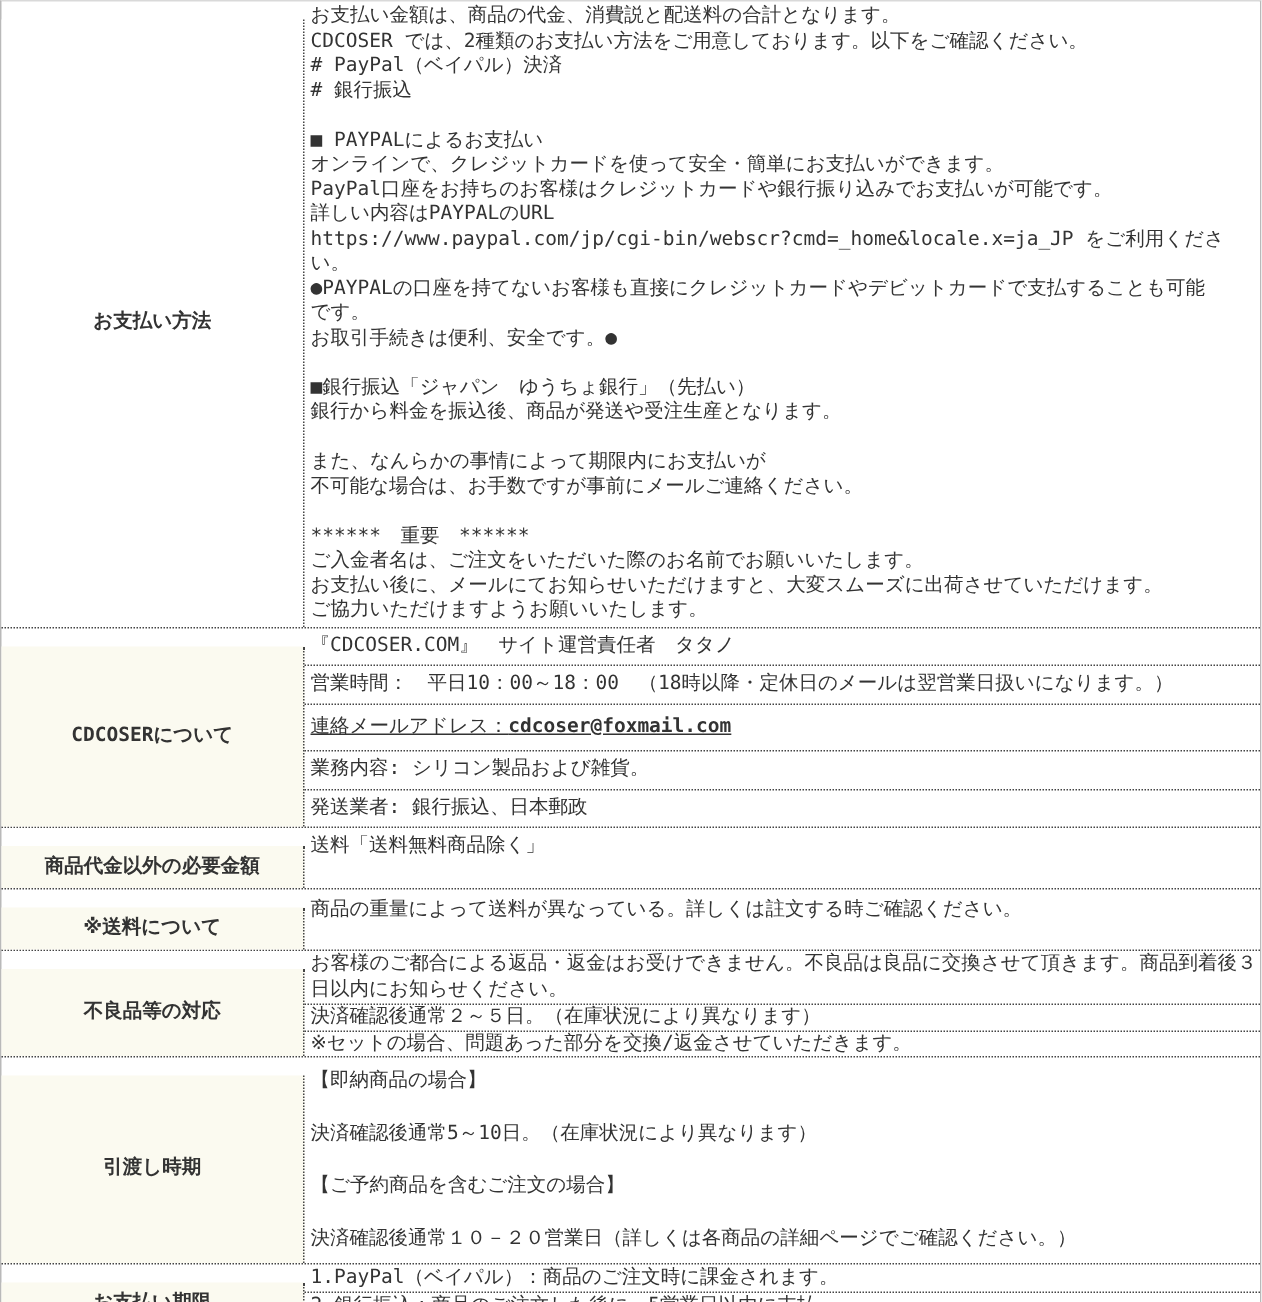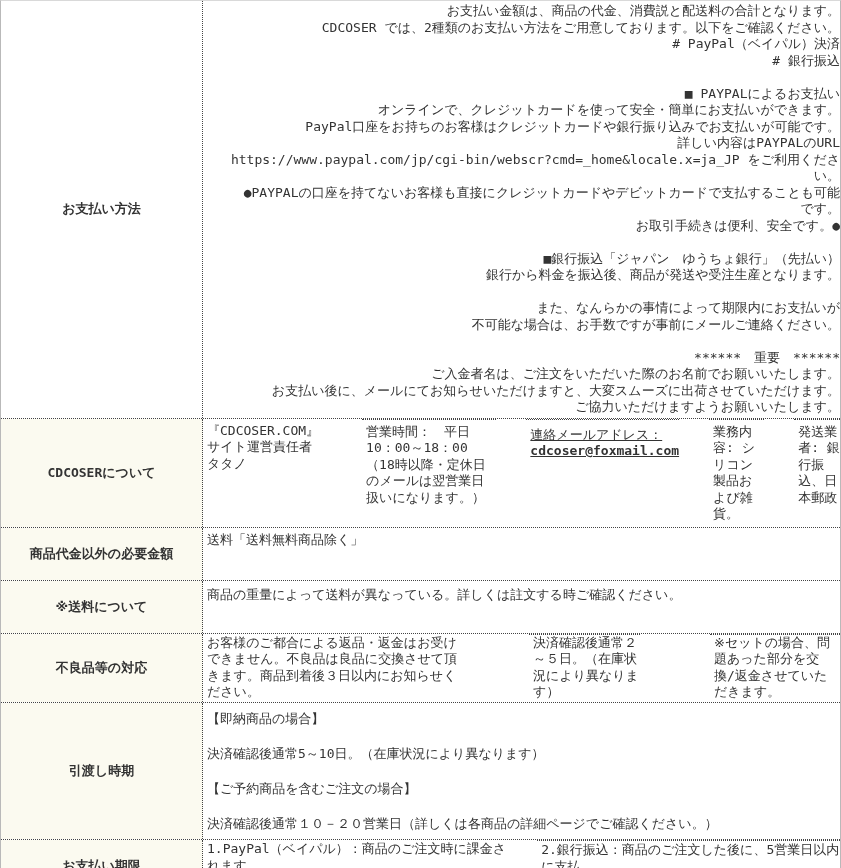--- a/index.html
+++ b/index.html
@@ -24,55 +24,56 @@
   .label-cell{
     width:202px;
     flex:0 0 202px;
     border-right:1px dotted #444;
     background:#fbfaf0;
     display:flex;
     align-items:center;
     justify-content:center;
     text-align:center;
     font-weight:bold;
-    padding:18px;
+    padding:6px;
     box-sizing:border-box;
     line-height:16px;
+    margin-top:12px;
   }
   .label-white{background:#ffffff;}
   .content-cell{
     flex:1 1 auto;
     min-width:0;
     white-space:pre-wrap;
     line-height:16.5px;
     padding:2px 0 2px 4px;
     box-sizing:border-box;
     overflow:hidden;
   }
   .sub-col{
     flex:1 1 auto;
     min-width:0;
     display:flex;
-    gap:30px;
+    flex-direction:column;
   }
   .sub-row{
     white-space:pre-wrap;
     line-height:16.5px;
     padding:3px 0 3px 4px;
     box-sizing:border-box;
   }
   .sub-row + .sub-row{border-top:1px dotted #444;}
   .pad-lg{padding-top:7px;padding-bottom:7px;text-decoration:underline;}
   .pad-md{padding-top:4px;padding-bottom:4px;}
   .pad-sm{padding-top:1px;padding-bottom:1px;}
-  .pad-none{padding-top:0;padding-bottom:0;margin-left:40px;}
-  .payment-content{min-height:394px;text-align:right;}
+  .pad-none{padding-top:0;padding-bottom:0;}
+  .payment-content{min-height:394px;}
   .delivery-content{padding-top:7px;padding-bottom:7px;line-height:17.5px;}
   .extra-content{padding-top:4px;padding-bottom:4px;}
-  .shipping-content{padding-top:6px;padding-bottom:5px;}
+  .shipping-content{padding-top:6px;padding-bottom:5px;font-family:Liberation Mono, monospace;}
   .email-bold{font-weight:bold;}
 </style>
 </head>
 <body>
 
 <div class="info-table">
 
   <div class="section">
     <div class="label-cell label-white">お支払い方法</div>
     <div class="content-cell payment-content">お支払い金額は、商品の代金、消費説と配送料の合計となります。

